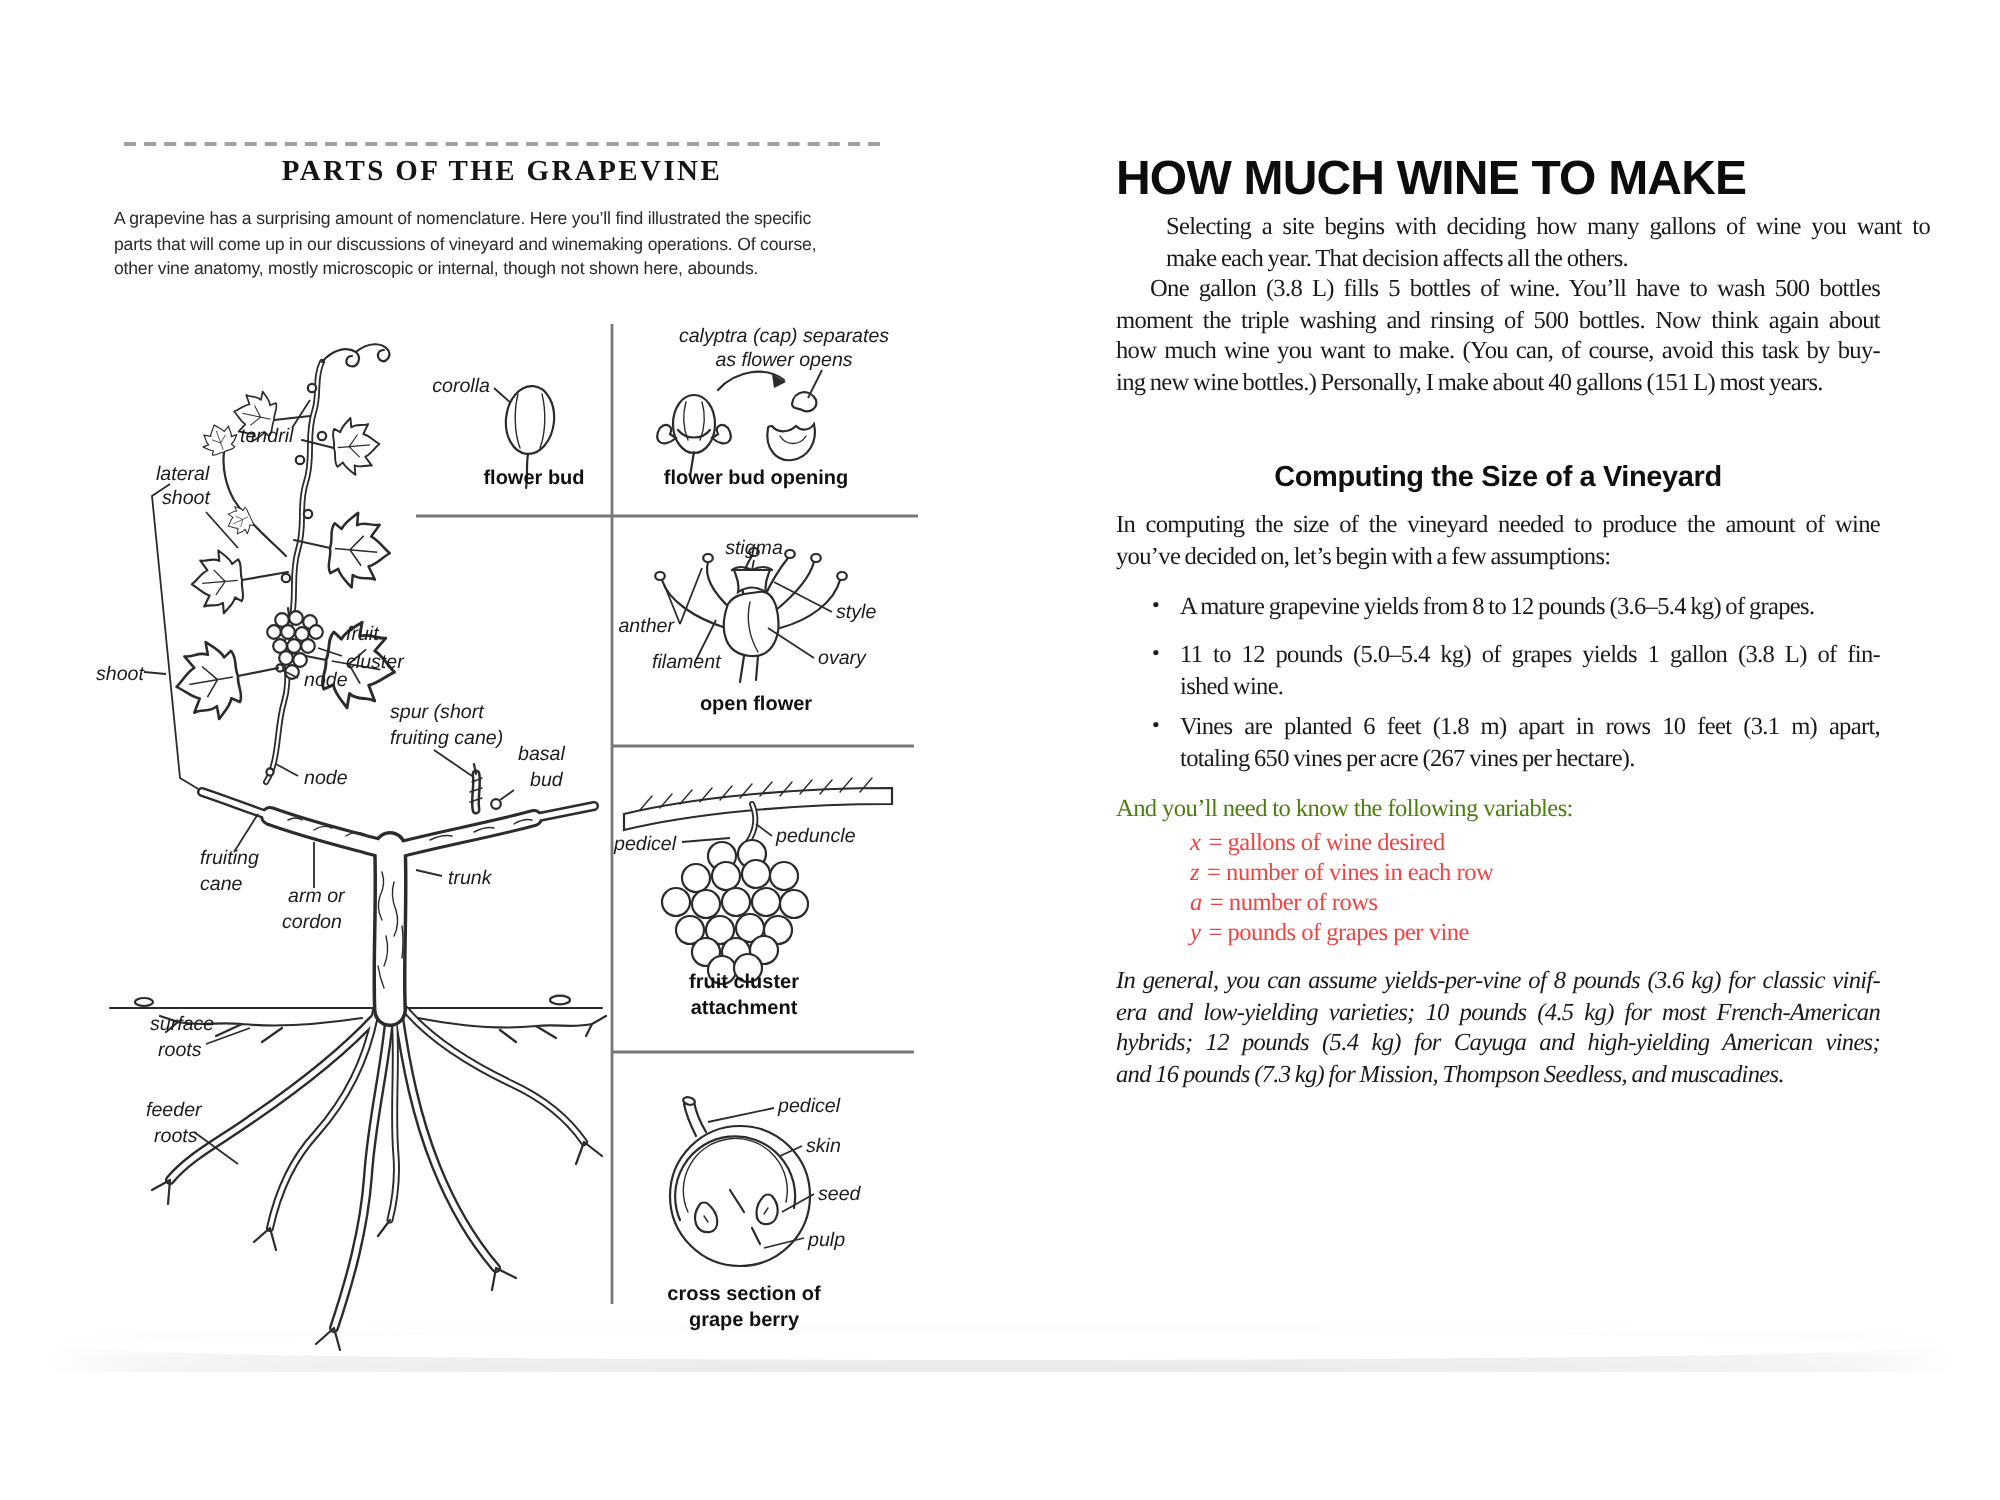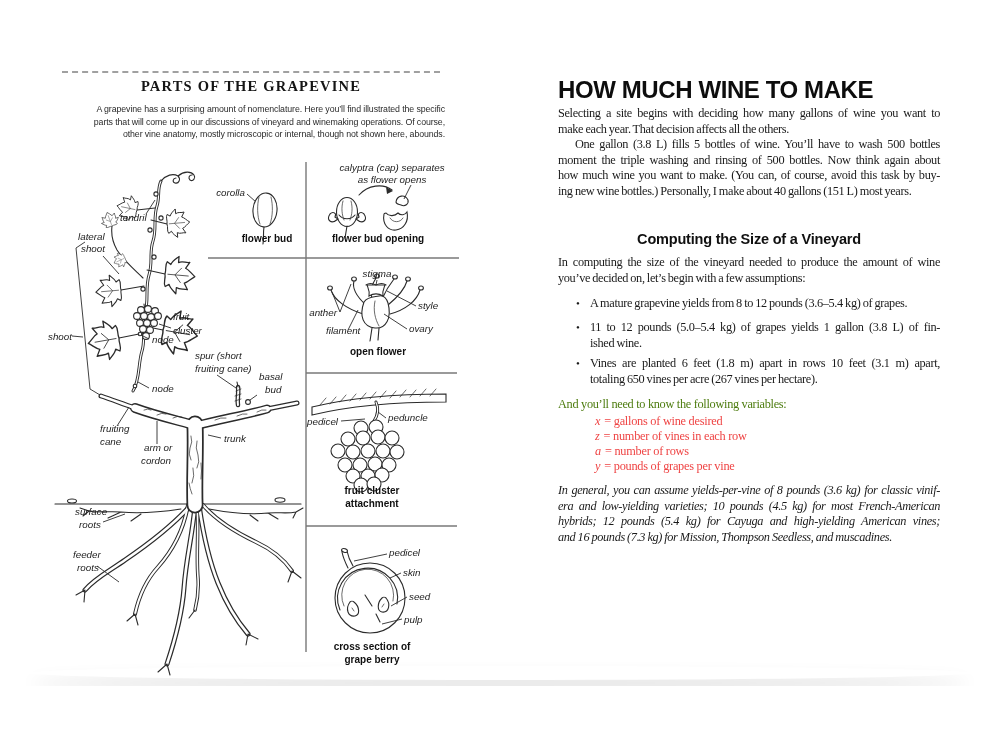--- a/index.html
+++ b/index.html
@@ -8,31 +8,31 @@
   .page-shadow{position:absolute;left:30px;right:30px;bottom:6px;height:14px;border-radius:50%;
           box-shadow:0 10px 16px rgba(0,0,0,0.13);}
   
   .dashed-rule{position:absolute;left:62px;top:71px;width:378px;border-top:2px dashed #a0a0a0;}
   .panel-title{position:absolute;left:62px;top:78px;width:378px;text-align:center;
           font-family:"Liberation Serif",serif;font-weight:bold;font-size:14.5px;
           letter-spacing:1.2px;color:#151515;}
   .panel-intro{position:absolute;left:57px;top:103px;width:388px;
           font-family:"Liberation Sans",sans-serif;font-size:8.8px;letter-spacing:-0.1px;
           color:#2a2a2a;}
-  .panel-intro .tline{line-height:12.6px;text-align:right;}
+  .panel-intro .tline{line-height:12.6px;text-align:left;}
   .illustration{position:absolute;left:45px;top:158px;}
   
   .page-right{position:absolute;left:558px;top:0;width:382px;}
   .rp-block{position:absolute;left:0;width:382px;}
   .h1{top:76px;font-family:"Liberation Sans",sans-serif;font-weight:bold;font-size:24px;
           letter-spacing:-0.4px;color:#0d0d0d;white-space:nowrap;}
   .body-text{font-size:12.3px;letter-spacing:-0.35px;word-spacing:-0.5px;color:#1a1a1a;}
   .body-text .tline{line-height:15.5px;white-space:nowrap;}
   .body-text .tline.just{text-align:justify;text-align-last:justify;white-space:normal;}
-  .p1{top:106px;} .p2{top:137px;} .p3{top:255px;} .p4{top:483px;font-style:italic;}
+  .p1{top:106px;margin-left:25px;} .p2{top:137px;} .p3{top:255px;} .p4{top:483px;font-style:italic;}
   .indent-first .tline:first-child{text-indent:17px;}
   .subhead{top:231px;font-family:"Liberation Sans",sans-serif;font-weight:bold;font-size:14.5px;
           letter-spacing:-0.2px;color:#101010;text-align:center;}
   .bullet-row{display:flex;}
   .b1{top:296px;} .b2{top:320px;} .b3{top:356px;}
   .bullet-marker{width:32px;padding-left:18px;box-sizing:border-box;font-size:11px;line-height:15.5px;color:#1a1a1a;}
   .bullet-text{width:350px;font-size:12.3px;letter-spacing:-0.35px;word-spacing:-0.5px;color:#1a1a1a;}
   .bullet-text .tline{line-height:15.5px;white-space:nowrap;}
   .bullet-text .tline.just{text-align:justify;text-align-last:justify;white-space:normal;}
   .and-intro{top:397px;font-size:12.3px;letter-spacing:-0.3px;color:#4d7c0f;line-height:15.5px;}

